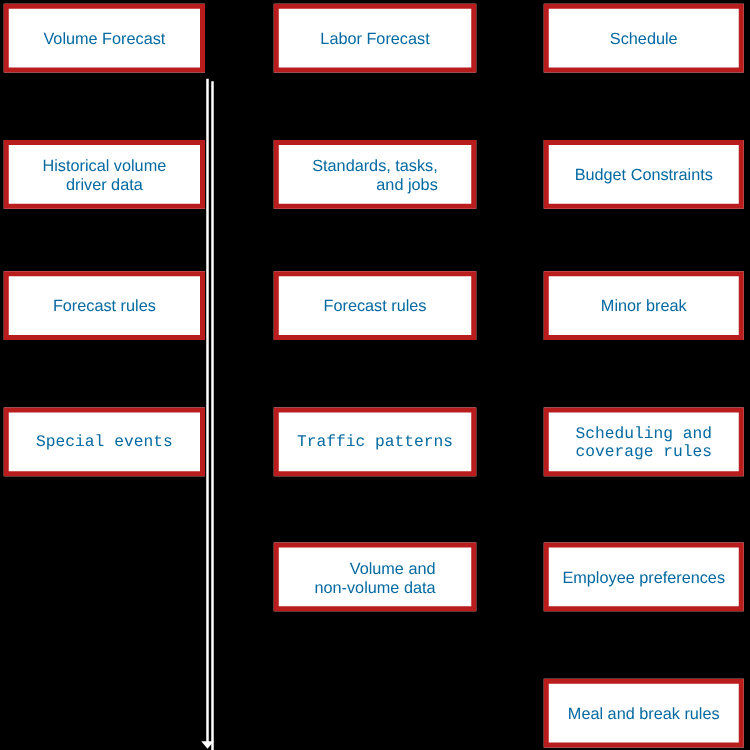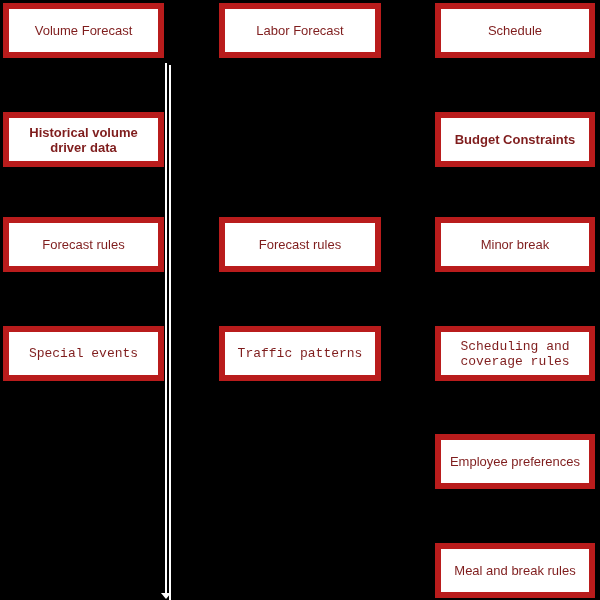--- a/index.html
+++ b/index.html
@@ -12,37 +12,37 @@
     width: 600px;
     height: 600px;
     background: #000000;
     overflow: hidden;
     font-family: "Liberation Sans", sans-serif;
   }
   .box {
     position: absolute;
     box-sizing: border-box;
     background: #ffffff;
-    border: 6px solid #b91c1c;
-    color: #7f1d1d;
+    border: 4px solid #b91c1c;
+    color: #0369a1;
     font-size: 13px;
     line-height: 15px;
     display: flex;
     align-items: center;
     justify-content: center;
     text-align: center;
     white-space: pre-line;
   }
   
   .c1 { left: 3px;   width: 161px; }
   .c2 { left: 219px; width: 162px; text-align: right; }
   .c3 { left: 435px; width: 160px; }
   
   .r1 { top: 3px;   height: 55px; }
-  .r2 { top: 112px; height: 55px; font-weight: bold; }
+  .r2 { top: 112px; height: 55px; }
   .r3 { top: 217px; height: 55px; }
   .r4 { top: 326px; height: 55px; font-family: Liberation Mono, monospace; }
   .r5 { top: 434px; height: 55px; }
   .r6 { top: 543px; height: 55px; }
   
   .shaft-a {
     position: absolute;
     left: 165px; top: 63px;
     width: 2px; height: 531px;
     background: #ffffff;
@@ -67,22 +67,26 @@
 
 <div id="canvas">
 
   <div class="box c1 r1">Volume Forecast</div>
   <div class="box c1 r2">Historical volume
 driver data</div>
   <div class="box c1 r3">Forecast rules</div>
   <div class="box c1 r4">Special events</div>
 
   <div class="box c2 r1">Labor Forecast</div>
+  <div class="box c2 r2">Standards, tasks,
+and jobs</div>
   <div class="box c2 r3">Forecast rules</div>
   <div class="box c2 r4">Traffic patterns</div>
+  <div class="box c2 r5">Volume and
+non-volume data</div>
 
   <div class="box c3 r2">Budget Constraints</div>
   <div class="box c3 r1">Schedule</div>
   <div class="box c3 r3">Minor break</div>
   <div class="box c3 r4">Scheduling and
 coverage rules</div>
   <div class="box c3 r6">Meal and break rules</div>
   <div class="box c3 r5">Employee preferences</div>
 
   <div class="shaft-a"></div>

